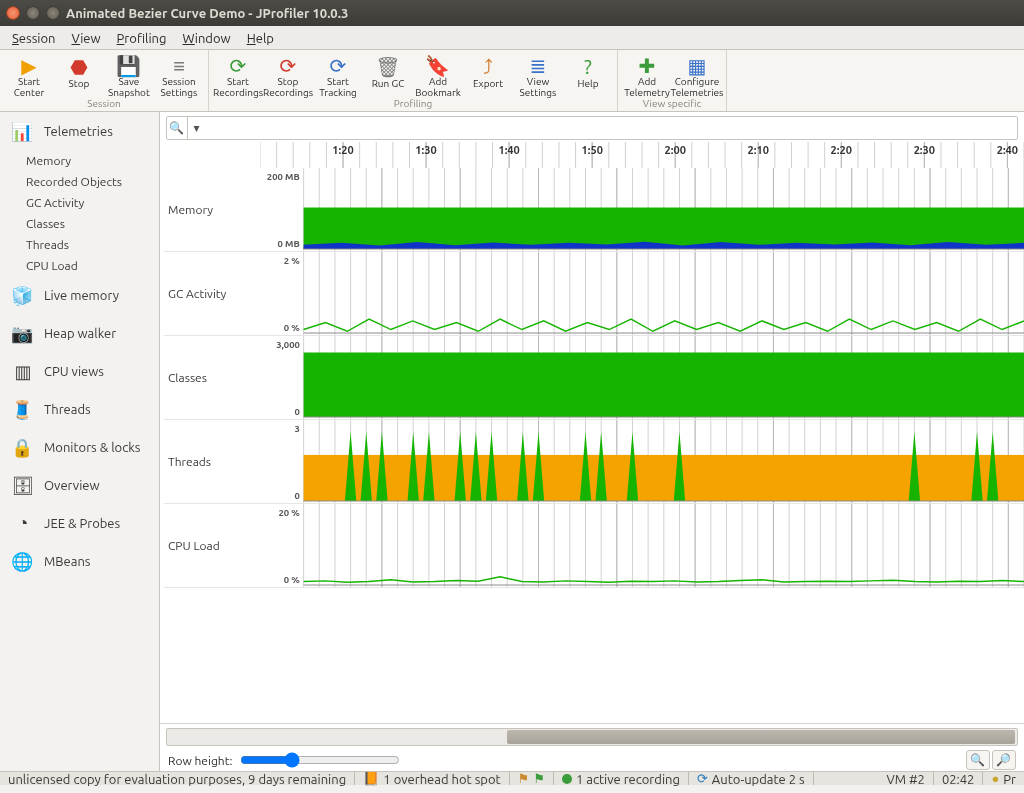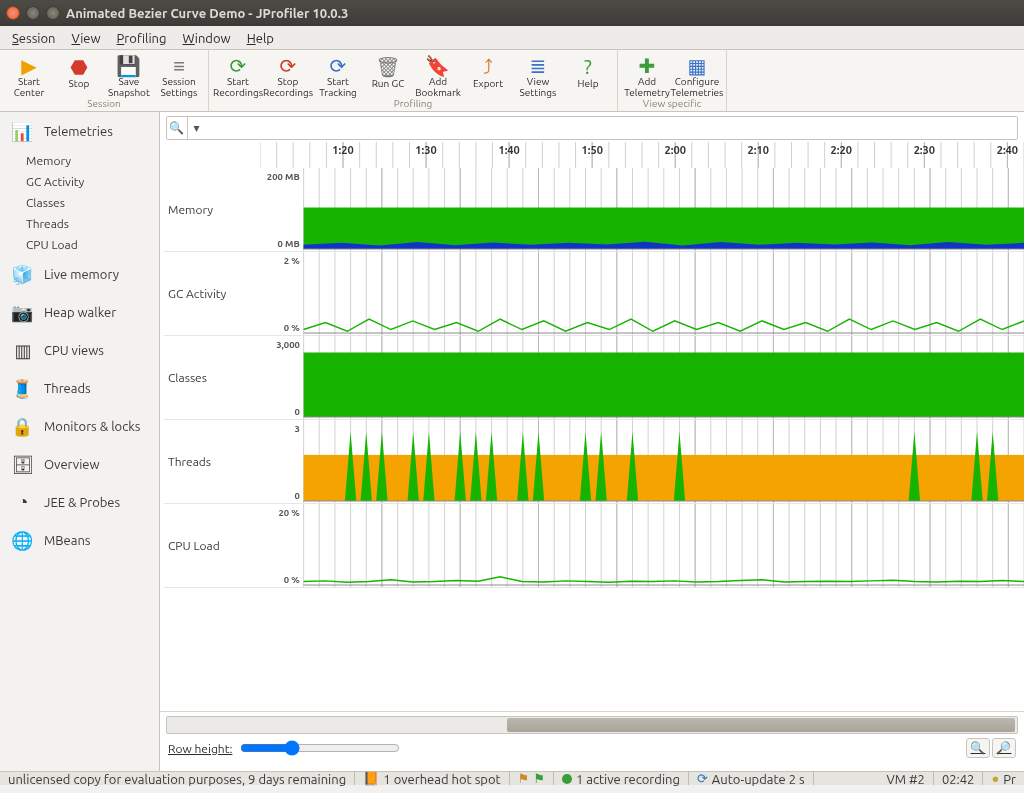--- a/index.html
+++ b/index.html
@@ -34,21 +34,21 @@
   .filterbar .searchicon{width:20px;text-align:center;color:#888;}
   .filterbar input{ flex:1; border:none; outline:none; font-size:12px; font-style:italic; color:#888; background:transparent;}
   .filterbar .ddbtn{ width:18px; height:100%; border-left:1px solid #c8c4bd; display:flex; align-items:center; justify-content:center; color:#555; cursor:pointer;}
   .charts { flex:1; overflow:hidden; display:flex; flex-direction:column; padding-left:4px;}
   .chartrow { display:flex; border-bottom:1px solid #e6e6e6; }
   .chartlabel { width:96px; display:flex; align-items:center; font-size:12px; color:#3b3a38; padding-left:4px;}
   .chartplot { flex:1; position:relative;font-weight:bold; }
   .chartplot svg { display:block; width:100%; height:100%;}
   .timeaxis { height:26px; display:flex;}
   .timeaxis .chartlabel{border:none;}
-  .bottomctrl { height:60px; border-top:1px solid #d8d4cd;text-decoration:underline; }
+  .bottomctrl { height:48px; border-top:1px solid #d8d4cd; }
   .hscroll { height:18px; background:#eceae6; border:1px solid #c8c4bd; margin:4px 6px 0; position:relative; border-radius:2px;}
   .hscroll .thumb{ position:absolute; top:1px; bottom:1px; left:40%; right:2px; background:linear-gradient(#bcb8af,#a7a399); border-radius:2px;}
   .rowheight { display:flex; align-items:center; padding:4px 8px; }
   .rowheight input[type=range]{ width:160px; margin:0 8px;}
   .rowheight .rightbtns{ margin-left:auto; display:flex; gap:2px;}
   .iconbtn { width:24px; height:20px; border:1px solid #c8c4bd; border-radius:3px; background:#f6f5f2; display:flex; align-items:center; justify-content:center; font-size:12px; cursor:pointer;}
   
   .statusbar { height:14px; background:#e6e4df; border-top:1px solid #c8c4bd; display:flex; align-items:flex-end; font-size:13px; color:#3b3a38;}
   .statusbar .cell { padding:0 8px; display:flex; align-items:center; gap:4px; height:100%;}
   .statusbar .sep { width:1px; height:14px; background:#c0bcb4;}
@@ -152,20 +152,21 @@
   </div>
 
 <div class="body">
   <div class="sidebar" id="sidebar">
       <div class="cat">
         <span class="cicon">📊</span>
         <span>Telemetries</span>
       </div>
       <div class="subitems">
         <div class="subitem">Memory</div>
+        <div class="subitem">Recorded Objects</div>
         <div class="subitem">GC Activity</div>
         <div class="subitem">Classes</div>
         <div class="subitem">Threads</div>
         <div class="subitem">CPU Load</div>
       </div>
       <div class="cat">
         <span class="cicon">🧊</span>
         <span>Live memory</span>
       </div>
       <div class="cat">

